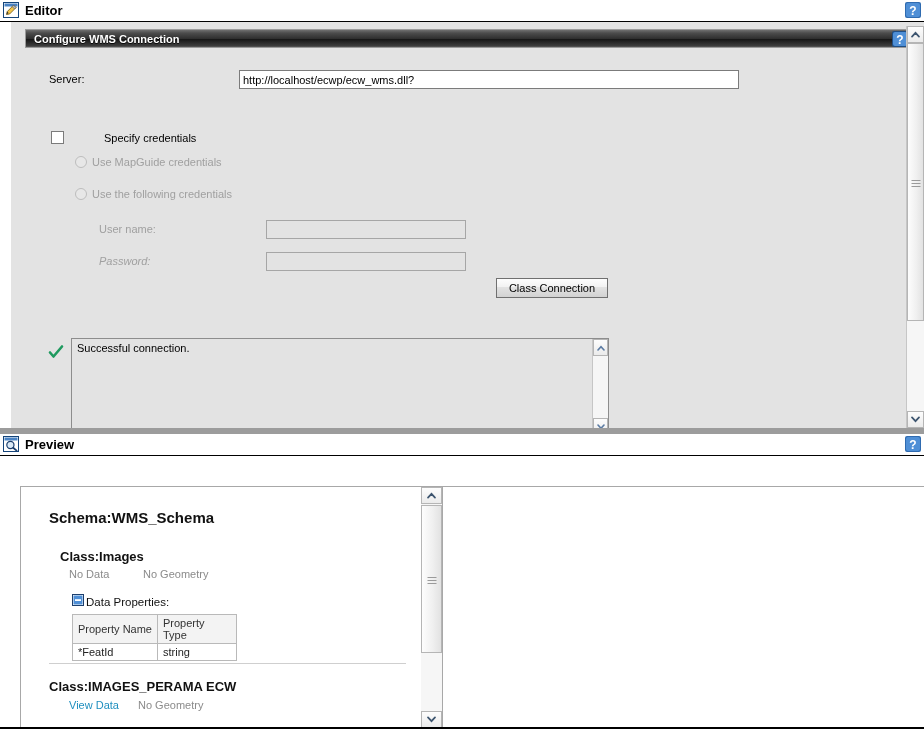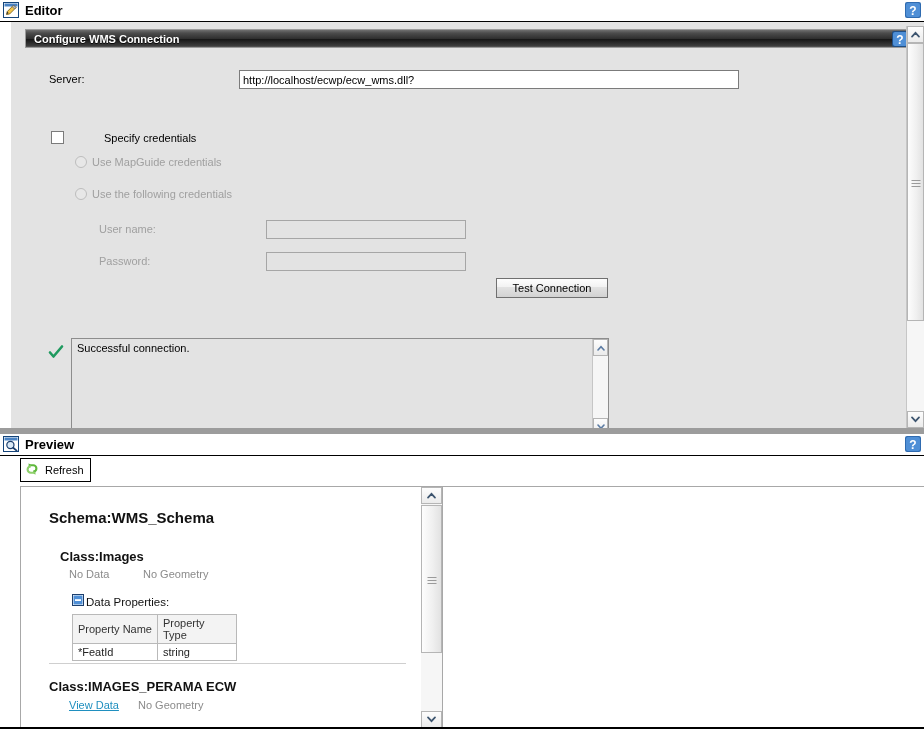--- a/index.html
+++ b/index.html
@@ -148,21 +148,21 @@
   }
   table.props th,table.props td{
     border:1px solid #b9b9b9;padding:2px 5px;text-align:left;font-weight:normal;color:#222;
   }
   table.props th{background:#f3f3f3;color:#333;}
 
   .hr-sep{position:absolute;left:28px;top:176px;width:360px;height:1px;background:#cfcfcf;}
   .class-2{position:absolute;left:28px;top:192px;font-size:13px;font-weight:bold;color:#111;}
   .viewdata{
     position:absolute;left:48px;top:212px;font-size:11px;color:#1f8fbf;
-    text-decoration:underline;cursor:pointer;
+    cursor:pointer;
   }
   .nogeom-2{position:absolute;left:117px;top:212px;font-size:11px;color:#8b8b8b;}
 
   .doc-sb{left:400px;top:0px;width:21px;height:241px;border-left:none;}
   .panel-divider{position:absolute;left:421px;top:0;width:1px;height:241px;background:#a8a8a8;}
   .right-blank{position:absolute;left:422px;top:0;width:481px;height:241px;background:#ffffff;}
   .bottom-rule{position:absolute;left:0;top:727px;width:924px;height:2px;background:#000;}
 </style>
 </head>
 <body>
@@ -212,24 +212,24 @@
 
       <span class="radio" style="left:64px;top:134px;"></span>
       <span class="lbl dis" style="left:81px;top:134px;">Use MapGuide credentials</span>
 
       <span class="radio" style="left:64px;top:166px;"></span>
       <span class="lbl dis" style="left:81px;top:166px;">Use the following credentials</span>
 
       <span class="lbl dis" style="left:88px;top:201px;">User name:</span>
       <input class="txtbox dis" style="left: 255px; top: 198px; width: 200px; height: 19px;" type="text" disabled="" value="">
 
-      <span class="lbl dis" style="left:88px;top:233px;">Password:</span>
+      <span class="lbl dis" style="left:88px;top:233px;font-style:italic;">Password:</span>
       <input class="txtbox dis" style="left: 255px; top: 230px; width: 200px; height: 19px;" type="password" disabled="" value="">
 
-      <button class="btn" style="left:485px;top:256px;width:112px;height:20px;">Test Connection</button>
+      <button class="btn" style="left:485px;top:256px;width:112px;height:20px;">Class Connection</button>
 
       <span class="check-mark">
         <svg width="16" height="16" viewBox="0 0 16 16">
           <path d="M2 8.5 L5.5 12.5 L14 2.5" stroke="#1f9a5f" stroke-width="2.6" fill="none" stroke-linecap="round" stroke-linejoin="round"></path>
         </svg>
       </span>
       <div class="result-box">
         <span class="result-text">Successful connection.</span>
         <div class="vsb" style="right:0;top:0;width:16px;height:96px;">
           <div class="arrow top">
@@ -288,33 +288,20 @@
         <svg width="16" height="16" viewBox="0 0 16 16">
           <rect x="0" y="0" width="16" height="16" rx="2" fill="#2f6bb0"></rect>
           <rect x="1" y="1" width="14" height="14" rx="2" fill="#4f8fd6"></rect>
           <text x="8" y="12.5" font-family="Liberation Sans, sans-serif" font-size="12" font-weight="bold" fill="#ffffff" text-anchor="middle">?</text>
         </svg>
       </span>
     </div>
 
     <div class="preview-body">
 
-      <div class="toolbar">
-        <div class="refresh-btn">
-          <span>
-            <svg width="16" height="16" viewBox="0 0 16 16">
-              <path d="M4.6 2.2 L7.2 4.2 L4.6 6.2 Z" fill="#5fb83c"></path>
-              <path d="M11.4 13.8 L8.8 11.8 L11.4 9.8 Z" fill="#5fb83c"></path>
-              <path d="M5 4.2 h4.2 a3.2 3.2 0 0 1 0 6.4" stroke="#5fb83c" stroke-width="2.1" fill="none"></path>
-              <path d="M11 11.8 H6.8 a3.2 3.2 0 0 1 0 -6.4" stroke="#8ed06b" stroke-width="2.1" fill="none"></path>
-            </svg>
-          </span>
-          <span class="rtext">Refresh</span>
-        </div>
-      </div>
 
       <div class="preview-content">
 
         <div class="doc">
           <div class="doc-inner">
 
             <div class="schema-title">Schema:WMS_Schema</div>
 
             <div class="class-1">Class:Images</div>
             <div class="nodata-1">No Data</div>

